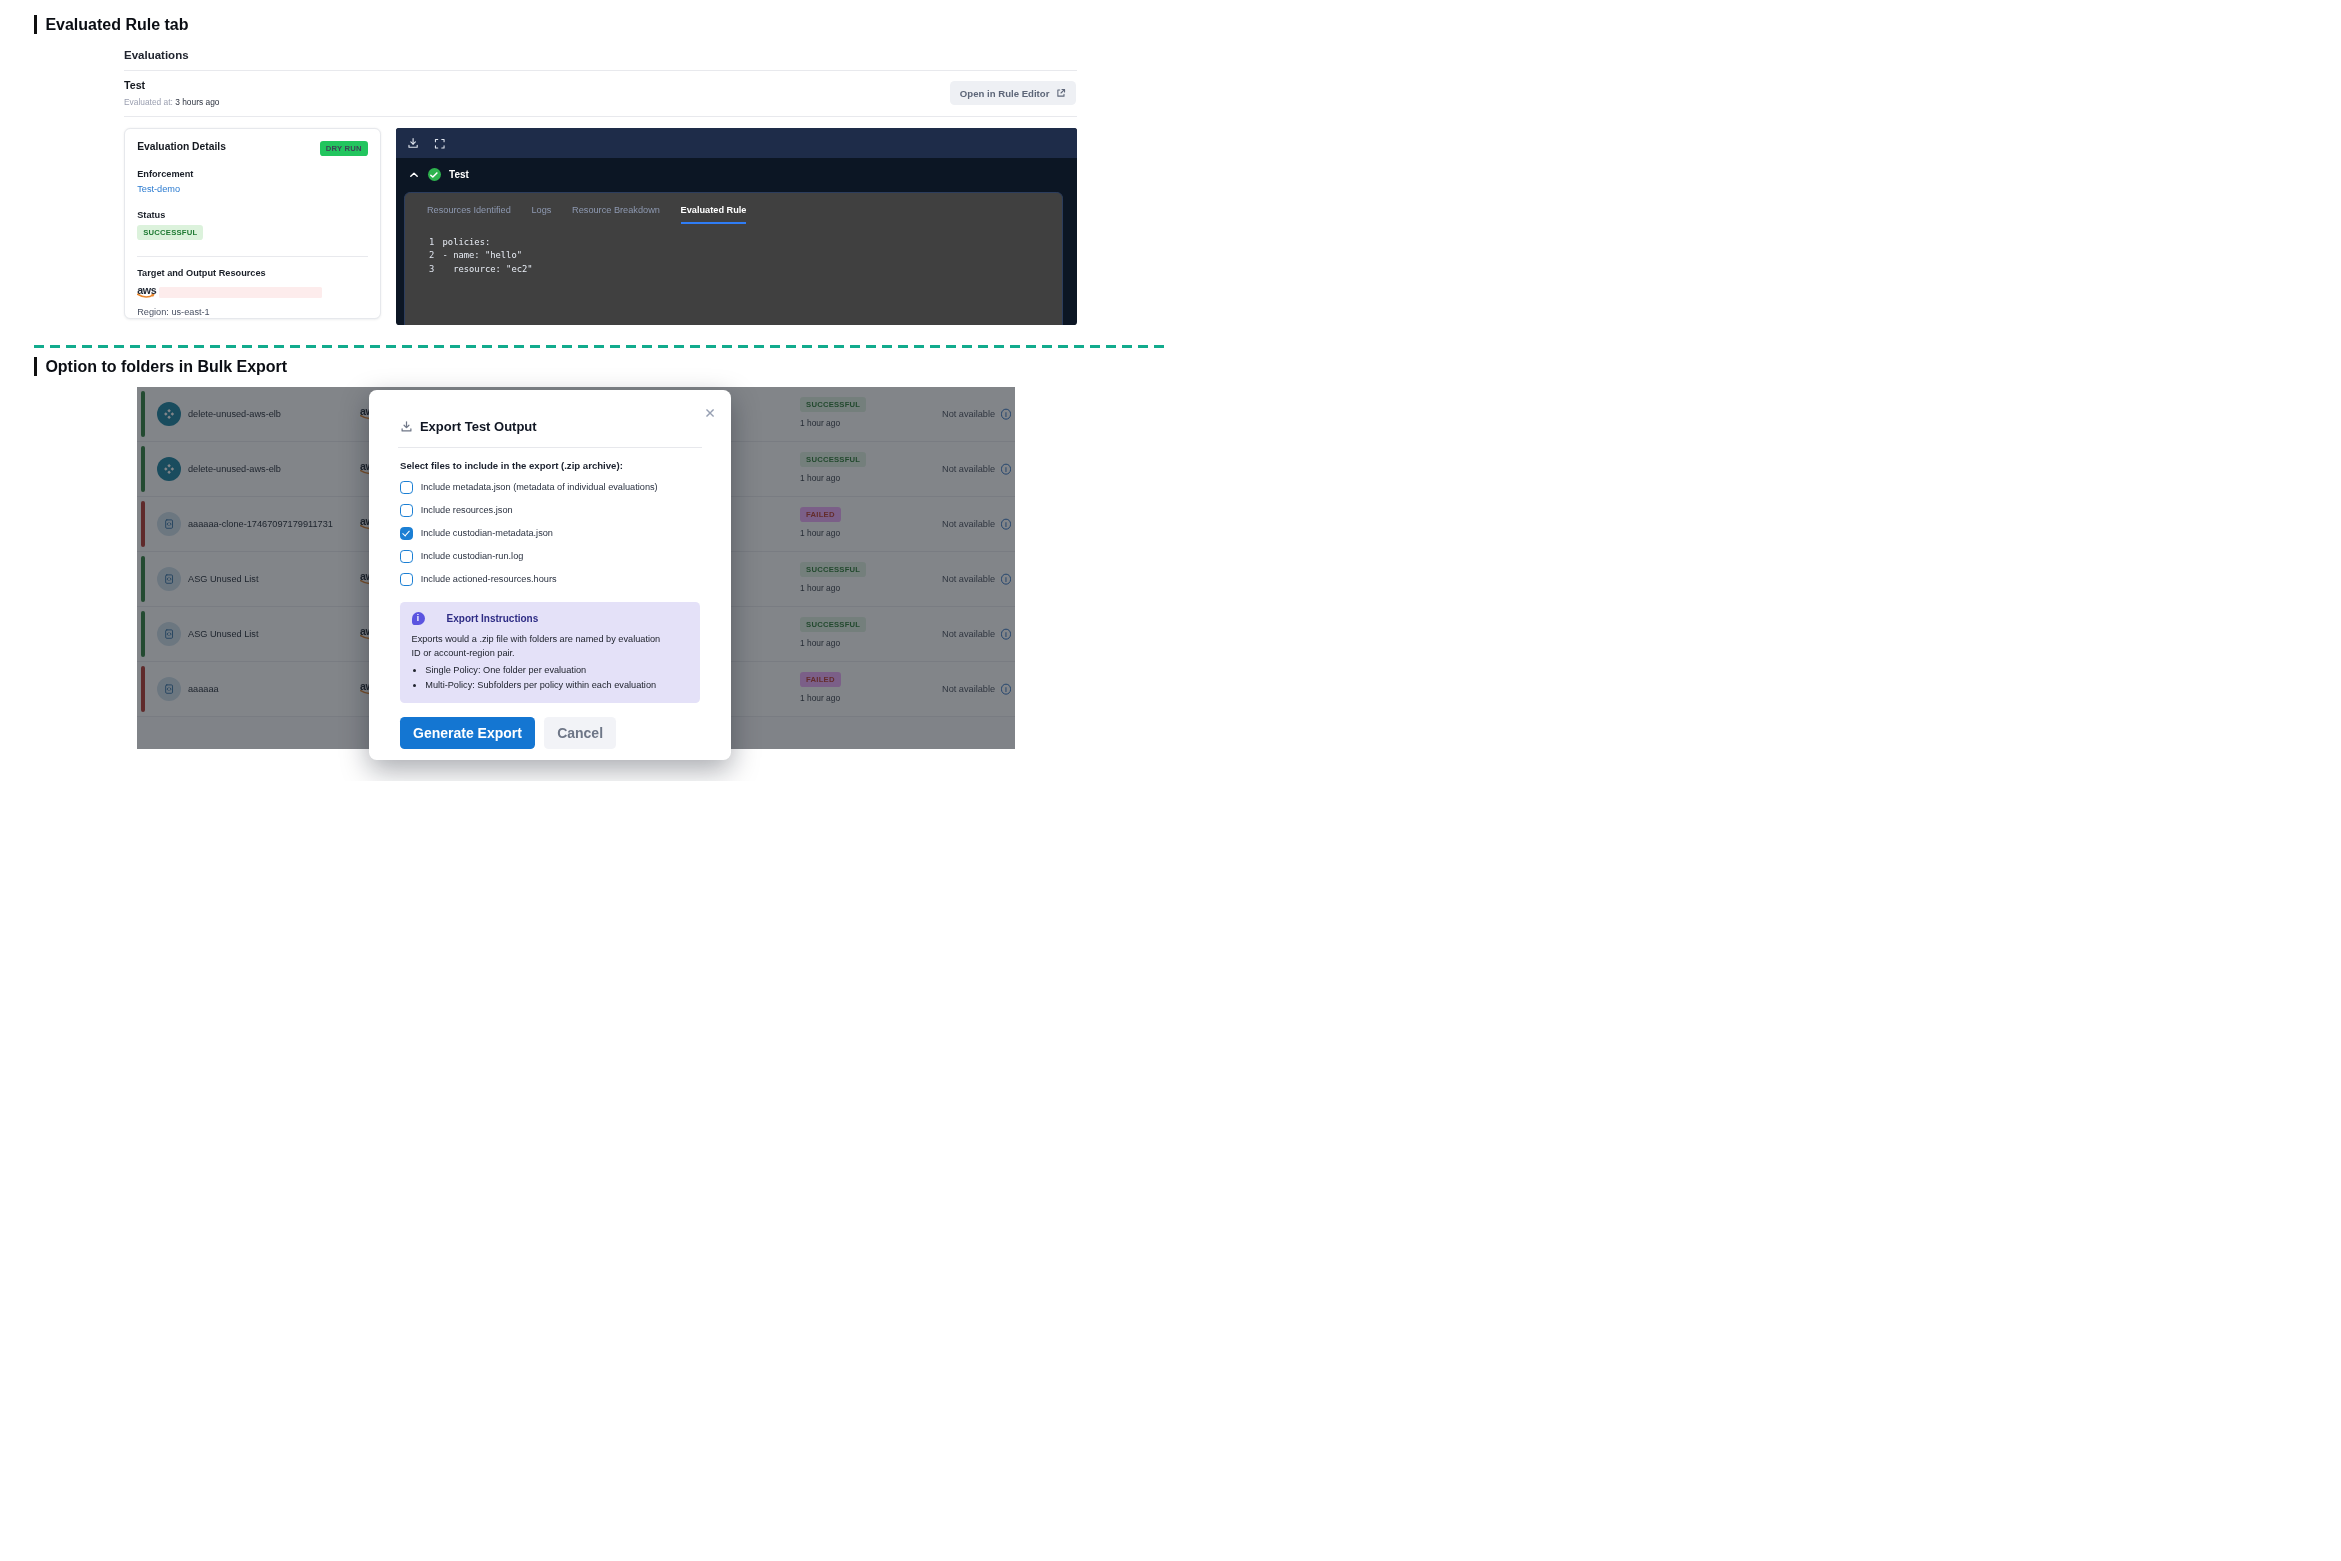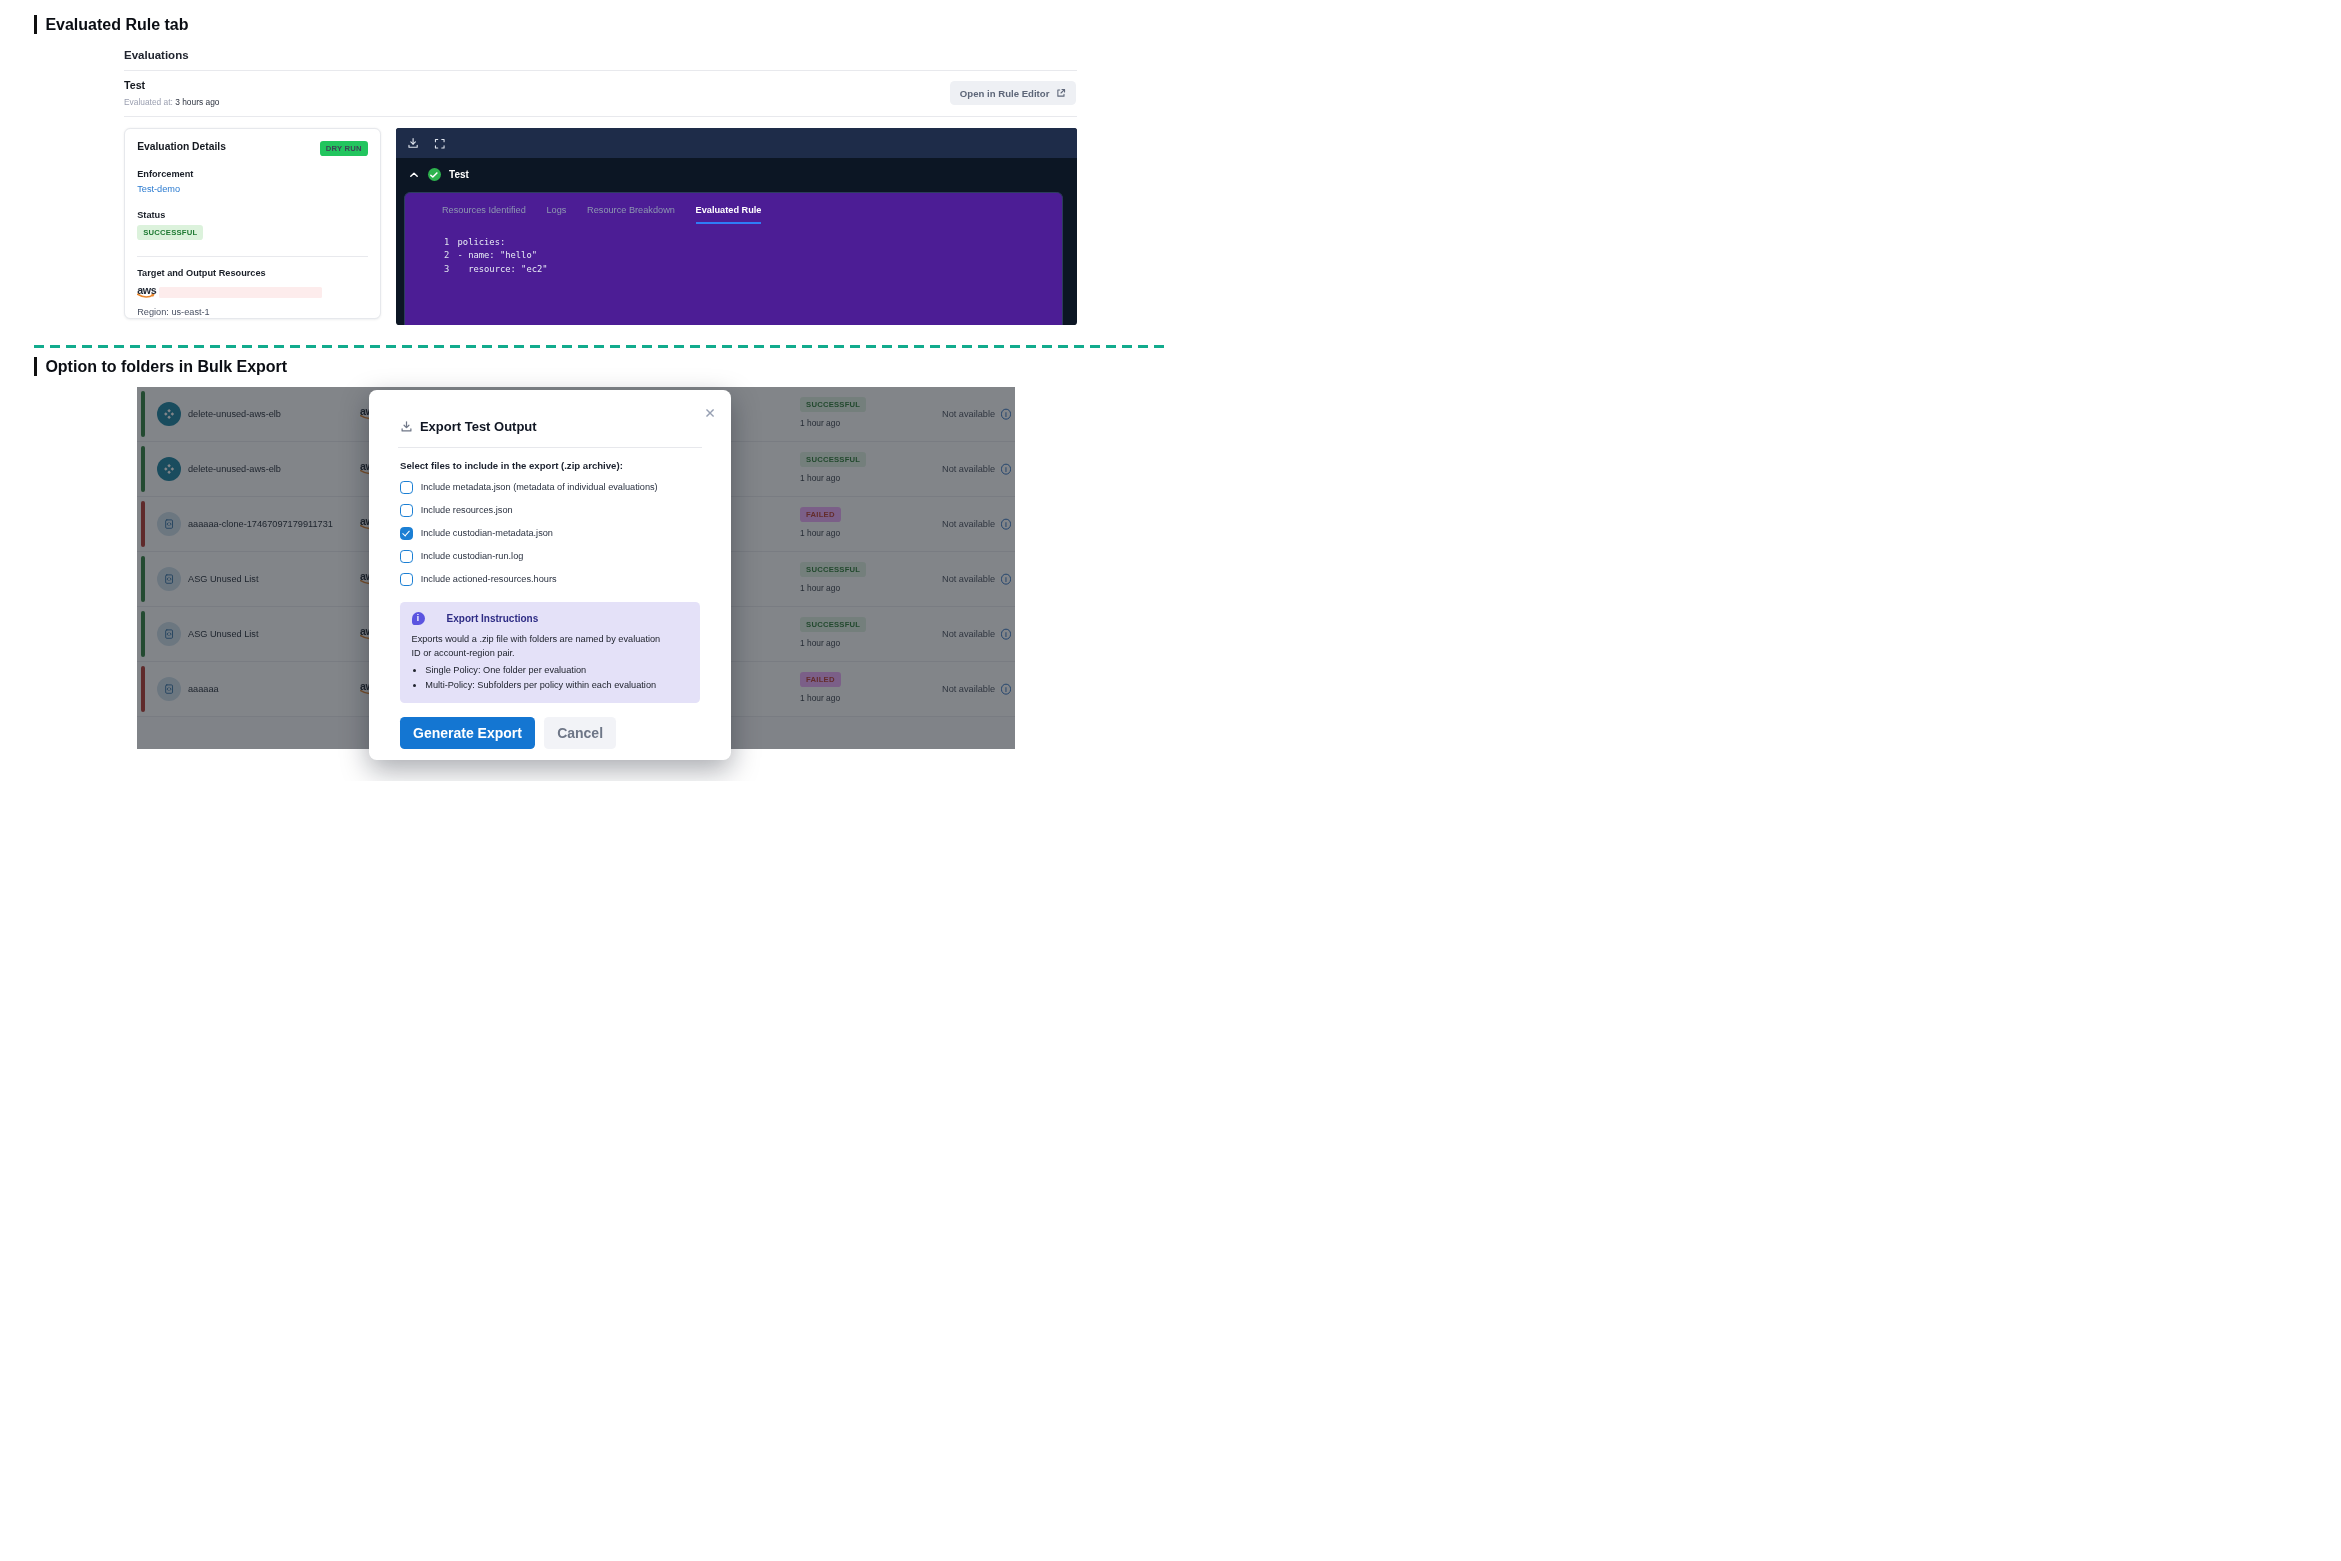--- a/index.html
+++ b/index.html
@@ -46,21 +46,21 @@
   .aws svg{margin-top:-1.5px;}
 
   
   .viewer{flex:1;background:#0c1624;border-radius:3.1px;overflow:hidden;position:relative;height:197px;}
   .viewer-toolbar{height:30px;background:#1e2c49;display:flex;align-items:center;gap:15.3px;padding:0 0 0 10.7px;}
   .tool-ic{display:flex;align-items:center;cursor:pointer;}
   .viewer-row{display:flex;align-items:center;gap:8.4px;padding:10px 0 0 13px;}
   .vr-title{color:#fff;font-size:10px;font-weight:700;}
   .check-circle{width:13px;height:13px;border-radius:50%;background:#2eb34e;display:flex;align-items:center;justify-content:center;}
   .inner-card{position:absolute;left:7.7px;right:14.5px;top:64px;bottom:-46px;border:0.8px solid #2c3d5d;
-              border-radius:6.1px;background:#4c1d95;padding-left:15px;}
+              border-radius:6.1px;background:#404040;}
   .tabs{display:flex;gap:20.7px;padding:12.2px 0 0 22px;font-size:9.2px;color:#8d98b0;}
   .tab{padding-bottom:6.9px;cursor:pointer;white-space:nowrap;}
   .tab.active{color:#fff;font-weight:700;border-bottom:2.3px solid #2f7df6;}
   .code{margin-top:11.5px;font-family:"DejaVu Sans Mono",monospace;font-size:8.8px;color:#e9eef6;
         line-height:13.4px;padding-left:9.2px;}
   .ln{display:flex;white-space:pre;}
   .ln .num{width:20px;text-align:right;margin-right:8.4px;flex:none;color:#dfe4ee;}
 
   
   .dash{position:absolute;left:34px;top:345px;width:1130px;height:3.1px;

